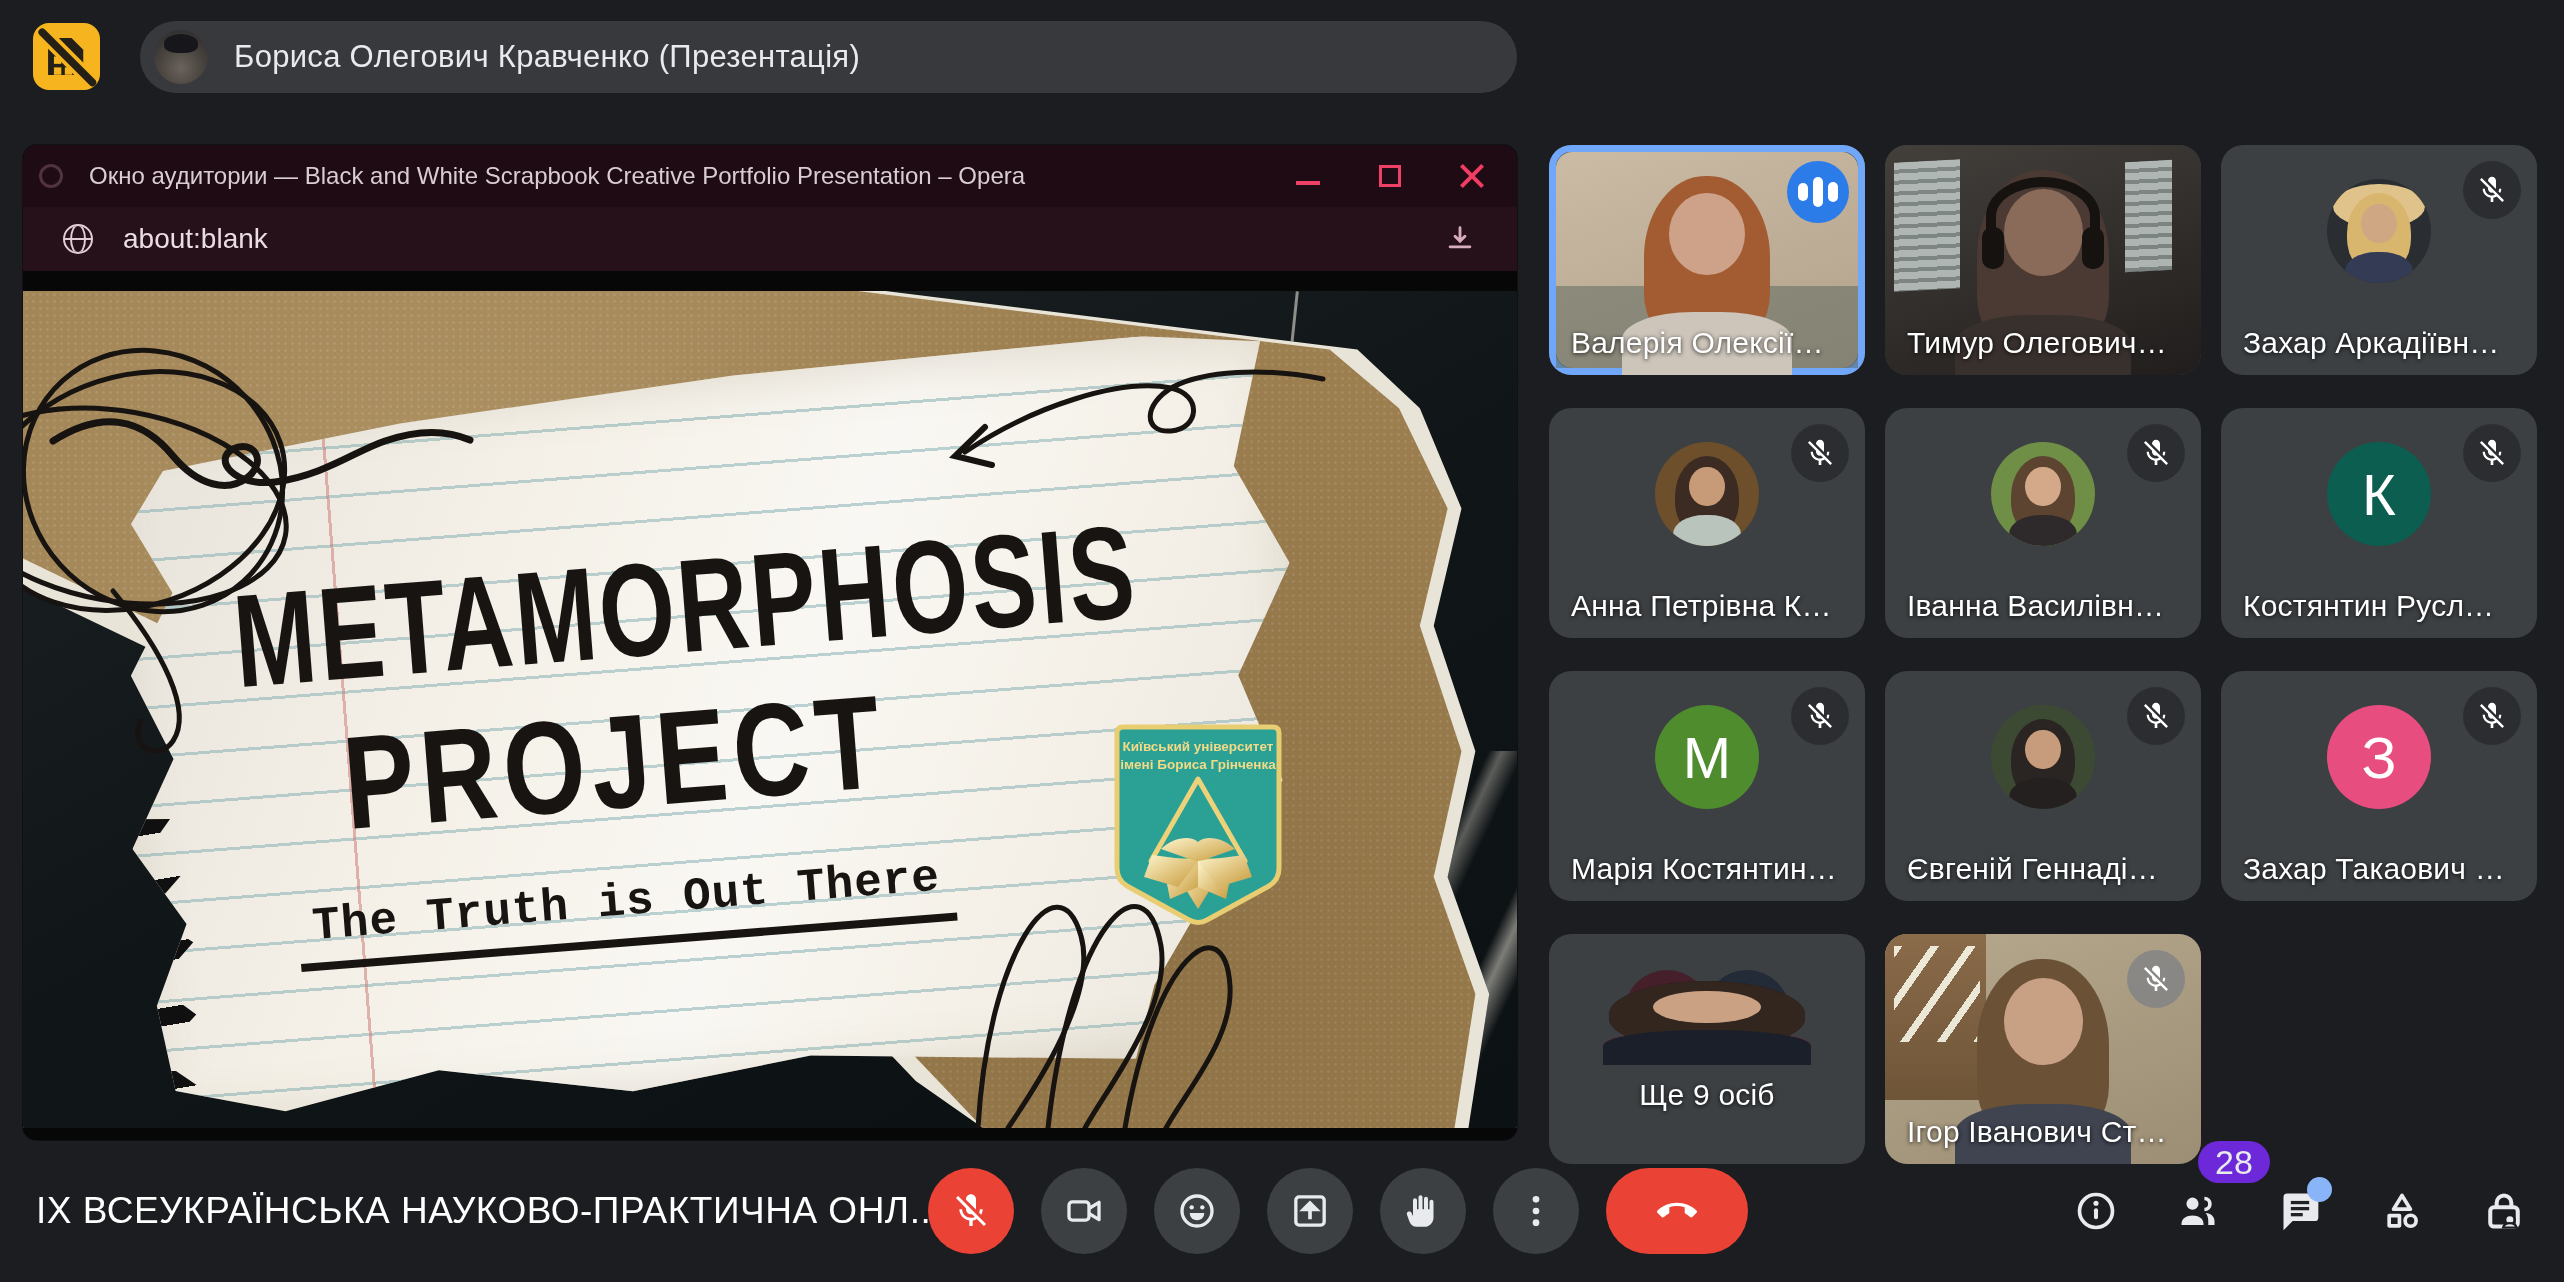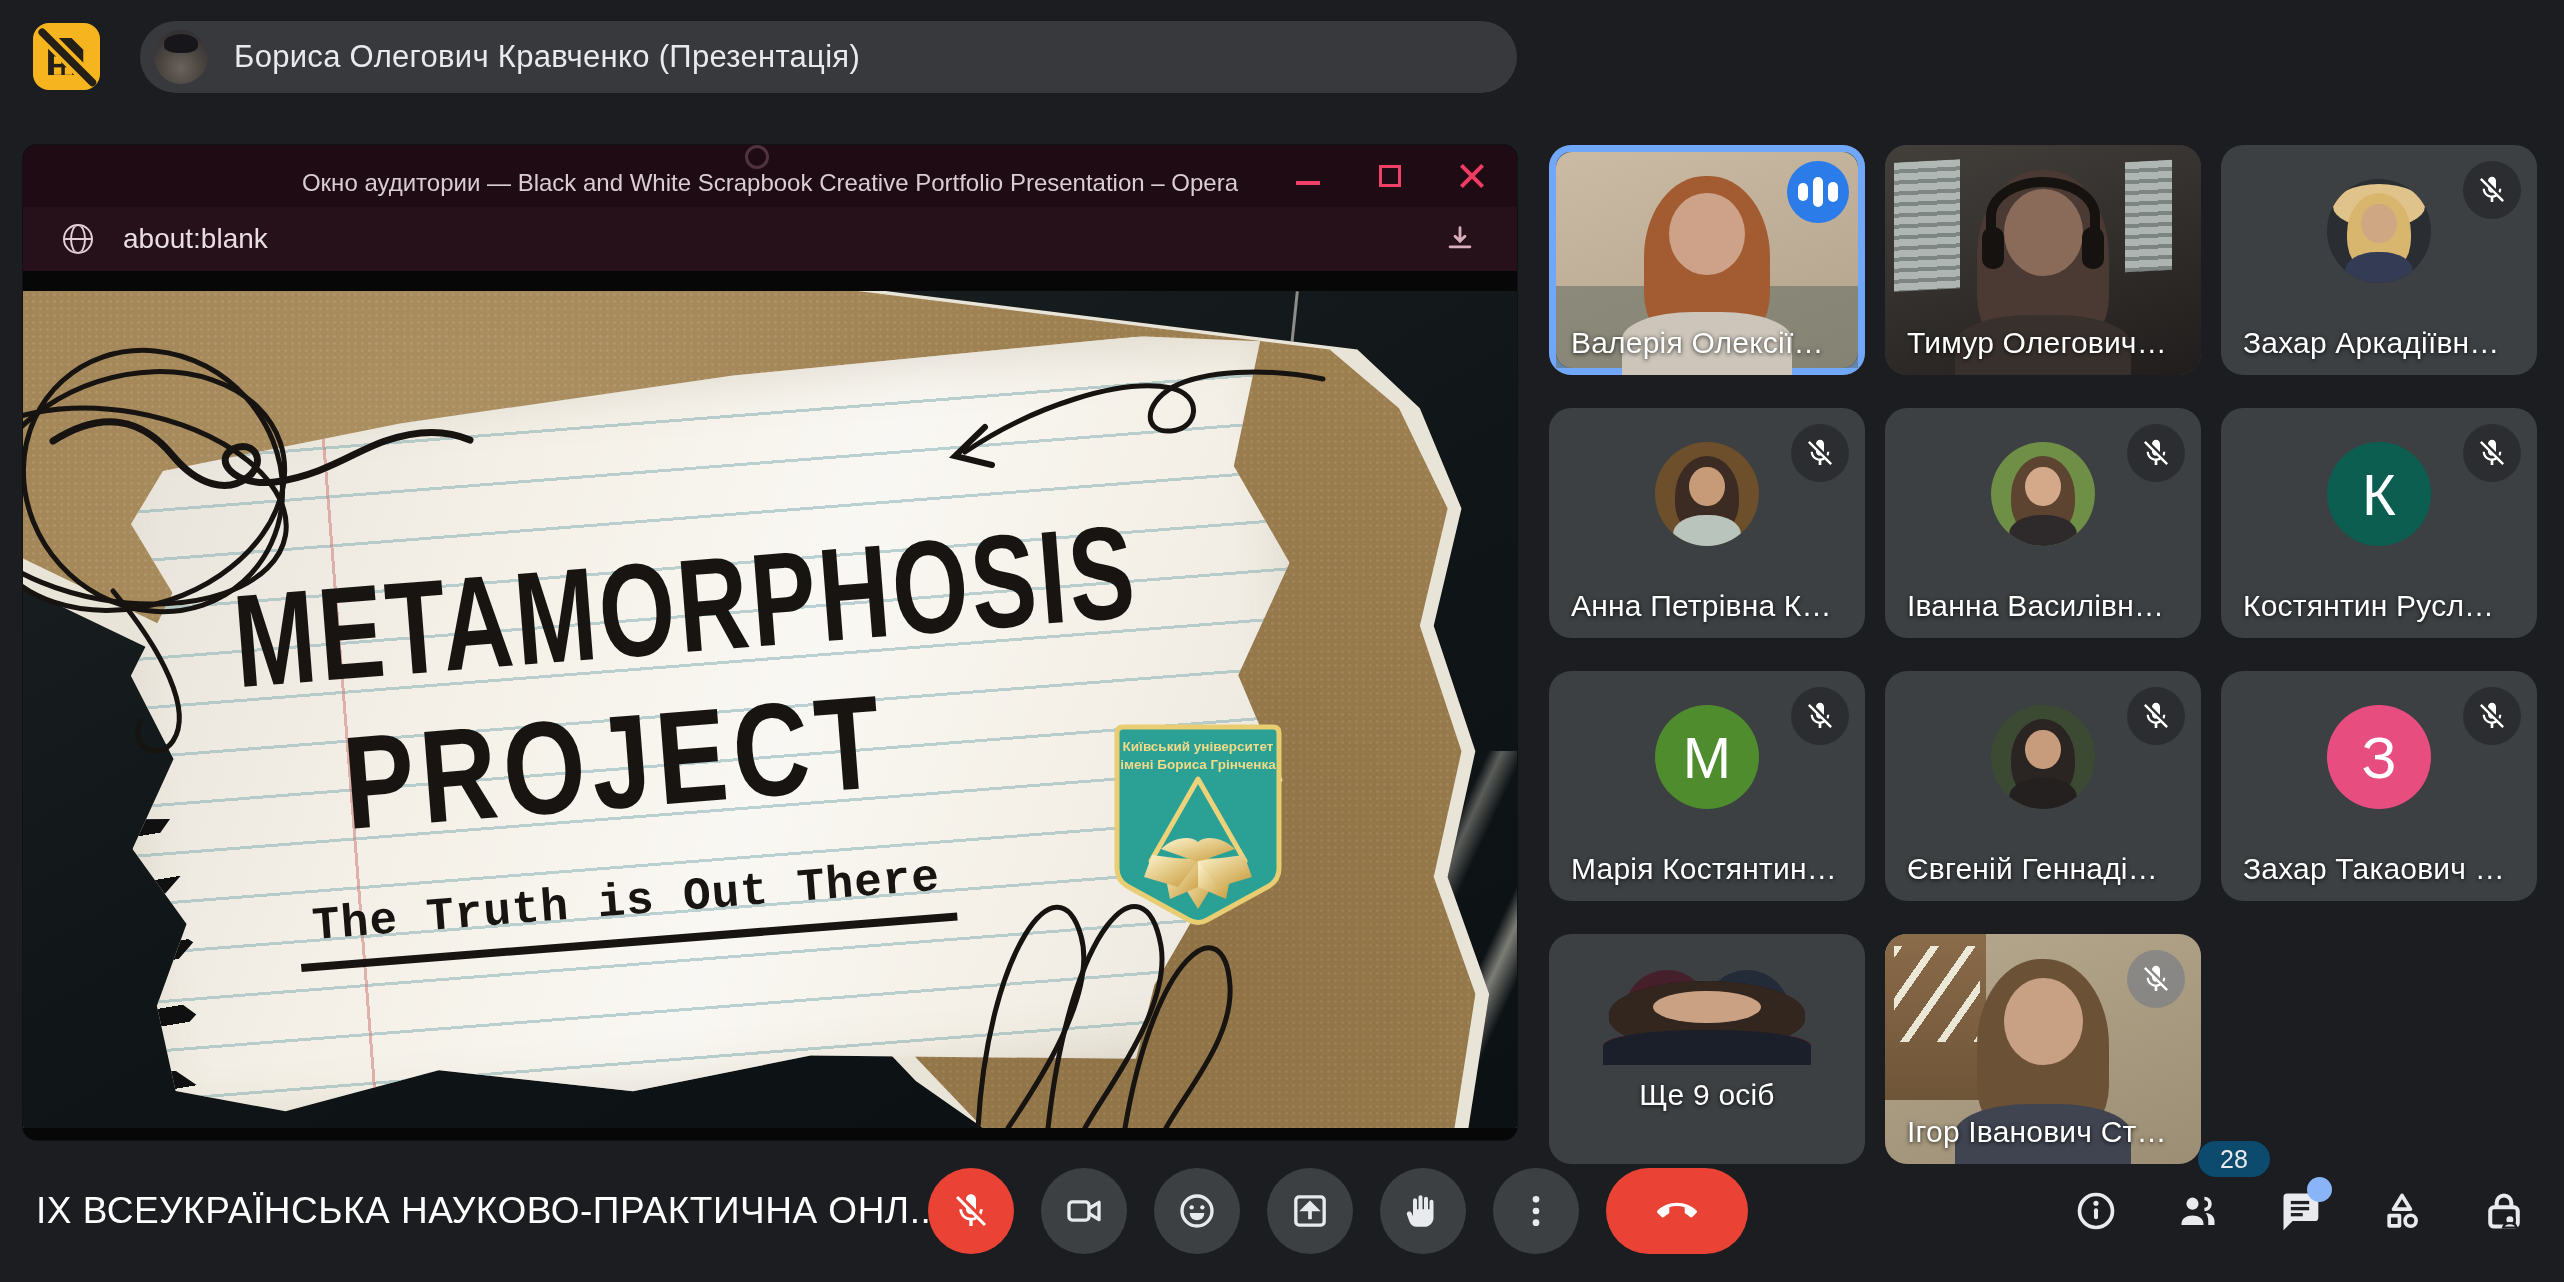--- a/index.html
+++ b/index.html
@@ -14,21 +14,21 @@
     background:#37393d; display:flex; align-items:center; gap:26px; padding:0 14px; }
   .presenter-avatar { width:54px; height:54px; border-radius:50%; flex:0 0 auto;
     background:radial-gradient(circle at 50% 70%, #6b625c 0%, #4a4540 45%, #26242a 100%); position:relative; overflow:hidden; }
   .presenter-avatar::before { content:""; position:absolute; left:18%; top:8%; width:64%; height:34%;
     border-radius:50% 50% 40% 40%; background:#17161a; }
   .presenter-name { color:#e8eaed; font-size:31px; letter-spacing:.3px; }
 
   
   .opera-window { position:absolute; left:23px; top:145px; width:1494px; height:995px; border-radius:14px;
     overflow:hidden; background:#070708; box-shadow:0 0 0 1px rgba(0,0,0,.4); }
-  .o-titlebar { height:62px; background:#1e0b14; display:flex; align-items:center; padding:0 16px; position:relative;flex-direction:column; }
+  .o-titlebar { height:62px; background:#1e0b14; display:flex; align-items:center; padding:0 16px; position:relative; }
   .o-logo { width:24px; height:24px; border-radius:50%; border:3px solid rgba(233,170,190,.25); margin-right:26px; flex:0 0 auto; }
   .o-title { color:#d9cdd3; font-size:24px; white-space:nowrap; }
   .o-controls { position:absolute; right:30px; top:0; height:62px; display:flex; align-items:center; gap:52px; }
   .o-btn { width:30px; height:30px; display:flex; align-items:center; justify-content:center; cursor:pointer; }
   .o-min { width:24px; height:4px; background:#ef4168; margin-top:14px; }
   .o-max { width:22px; height:22px; border:3.5px solid #ef4168; }
   .o-close { position:relative; width:26px; height:26px; }
   .o-close::before,.o-close::after { content:""; position:absolute; left:-2px; top:11px; width:30px; height:4px; background:#f23c62; }
   .o-close::before { transform:rotate(45deg);} .o-close::after { transform:rotate(-45deg);}
   .o-addressbar { height:64px; background:#261019; display:flex; align-items:center; padding:0 40px; position:relative; }
@@ -130,22 +130,22 @@
   .bottombar { position:absolute; left:0; right:0; bottom:0; height:142px; display:flex; align-items:center; padding:0 36px; }
   .caption { color:#fff; font-size:37px; letter-spacing:.5px; white-space:nowrap; }
   .controls { position:absolute; left:928px; display:flex; align-items:center; gap:27px; }
   .ctl { width:86px; height:86px; border-radius:50%; background:#3c4043; display:flex; align-items:center; justify-content:center; cursor:pointer; flex:0 0 auto; }
   .ctl.danger { background:#ea4335; }
   .ctl.wide { width:142px; border-radius:43px; }
   .ctl svg { width:40px; height:40px; }
   .right-icons { position:absolute; right:36px; display:flex; align-items:center; gap:54px; }
   .ric { position:relative; width:48px; height:48px; display:flex; align-items:center; justify-content:center; cursor:pointer; }
   .ric svg { width:44px; height:44px; }
-  .count-badge { position:absolute; top:-46px; left:24px; min-width:72px; height:36px; border-radius:21px;
-    background:#0c4a6e; color:#e8eaed; font-size:25px; display:flex; align-items:center; justify-content:center; padding:0 14px; }
+  .count-badge { position:absolute; top:-46px; left:24px; min-width:72px; height:42px; border-radius:21px;
+    background:#6d28d9; color:#e8eaed; font-size:34px; display:flex; align-items:center; justify-content:center; padding:0 14px; }
   .notif-dot { position:absolute; top:-10px; right:-8px; width:25px; height:25px; border-radius:50%; background:#8ab4f8; }
 </style>
 </head>
 <body>
 
 <div id="app">
 
   <div class="present-chip">
     <svg viewBox="0 0 40 40">
       <path fill="#241f17" d="M9,9 h14 l7,7 v15 H9 z"></path>

